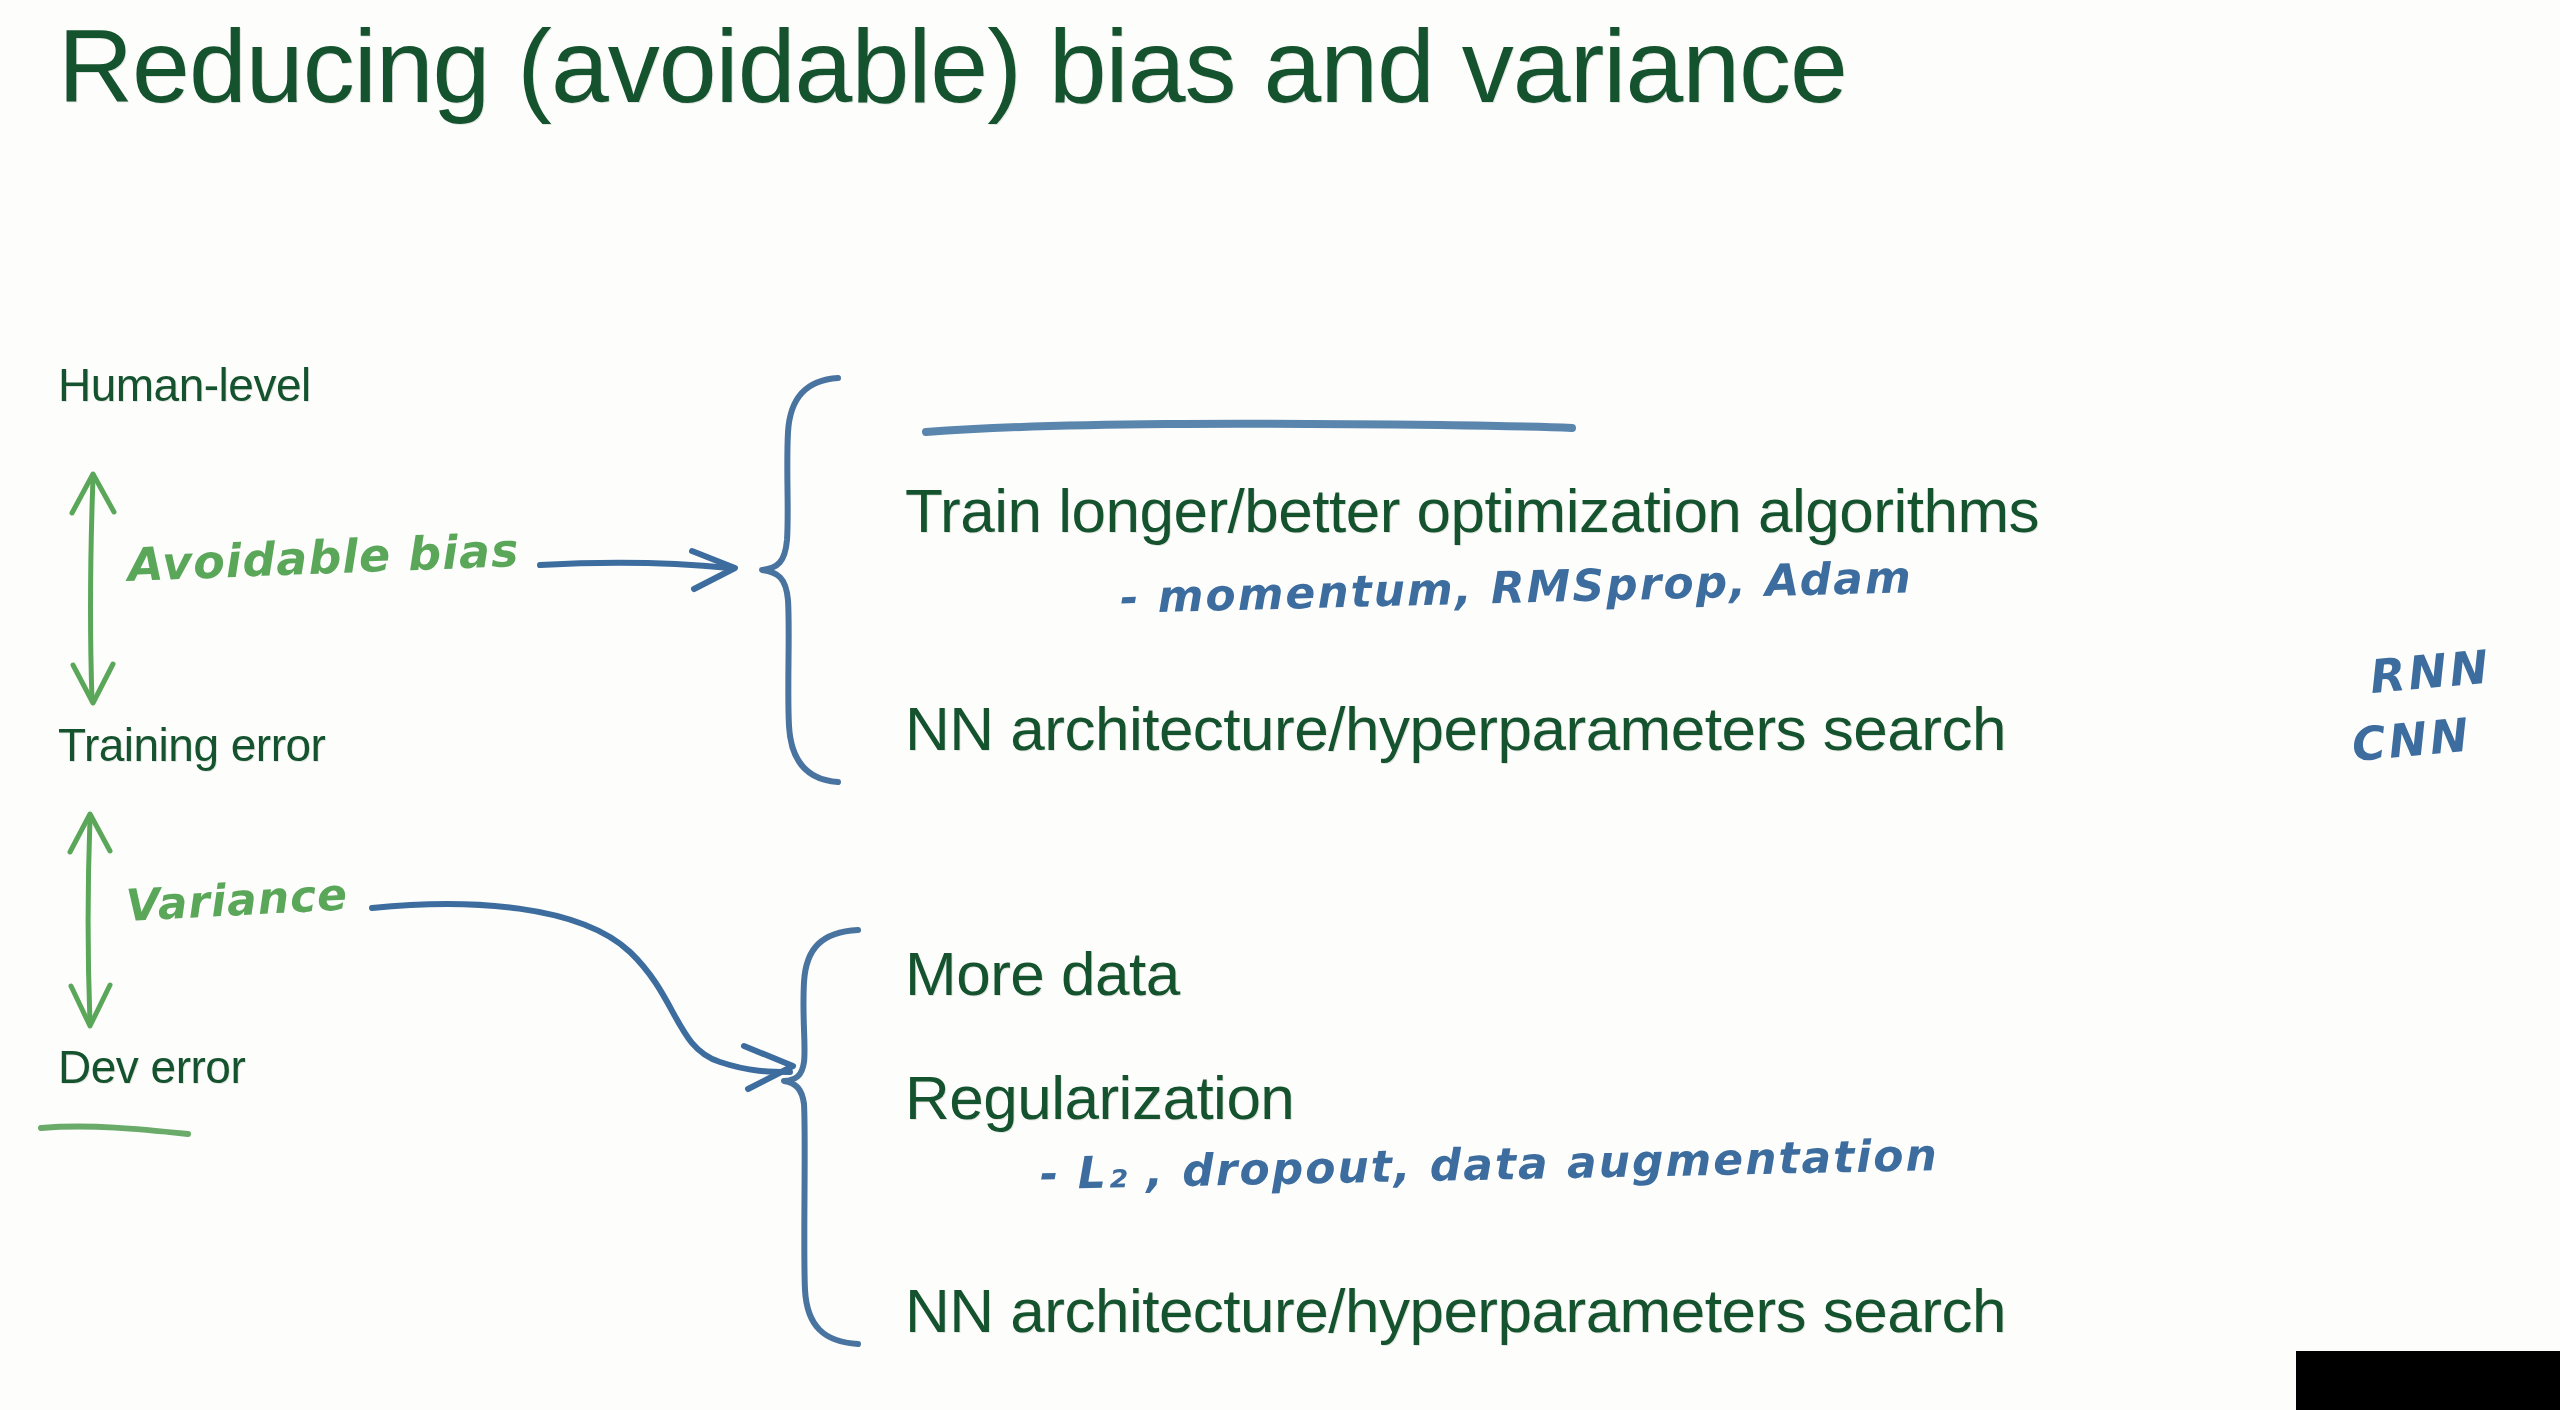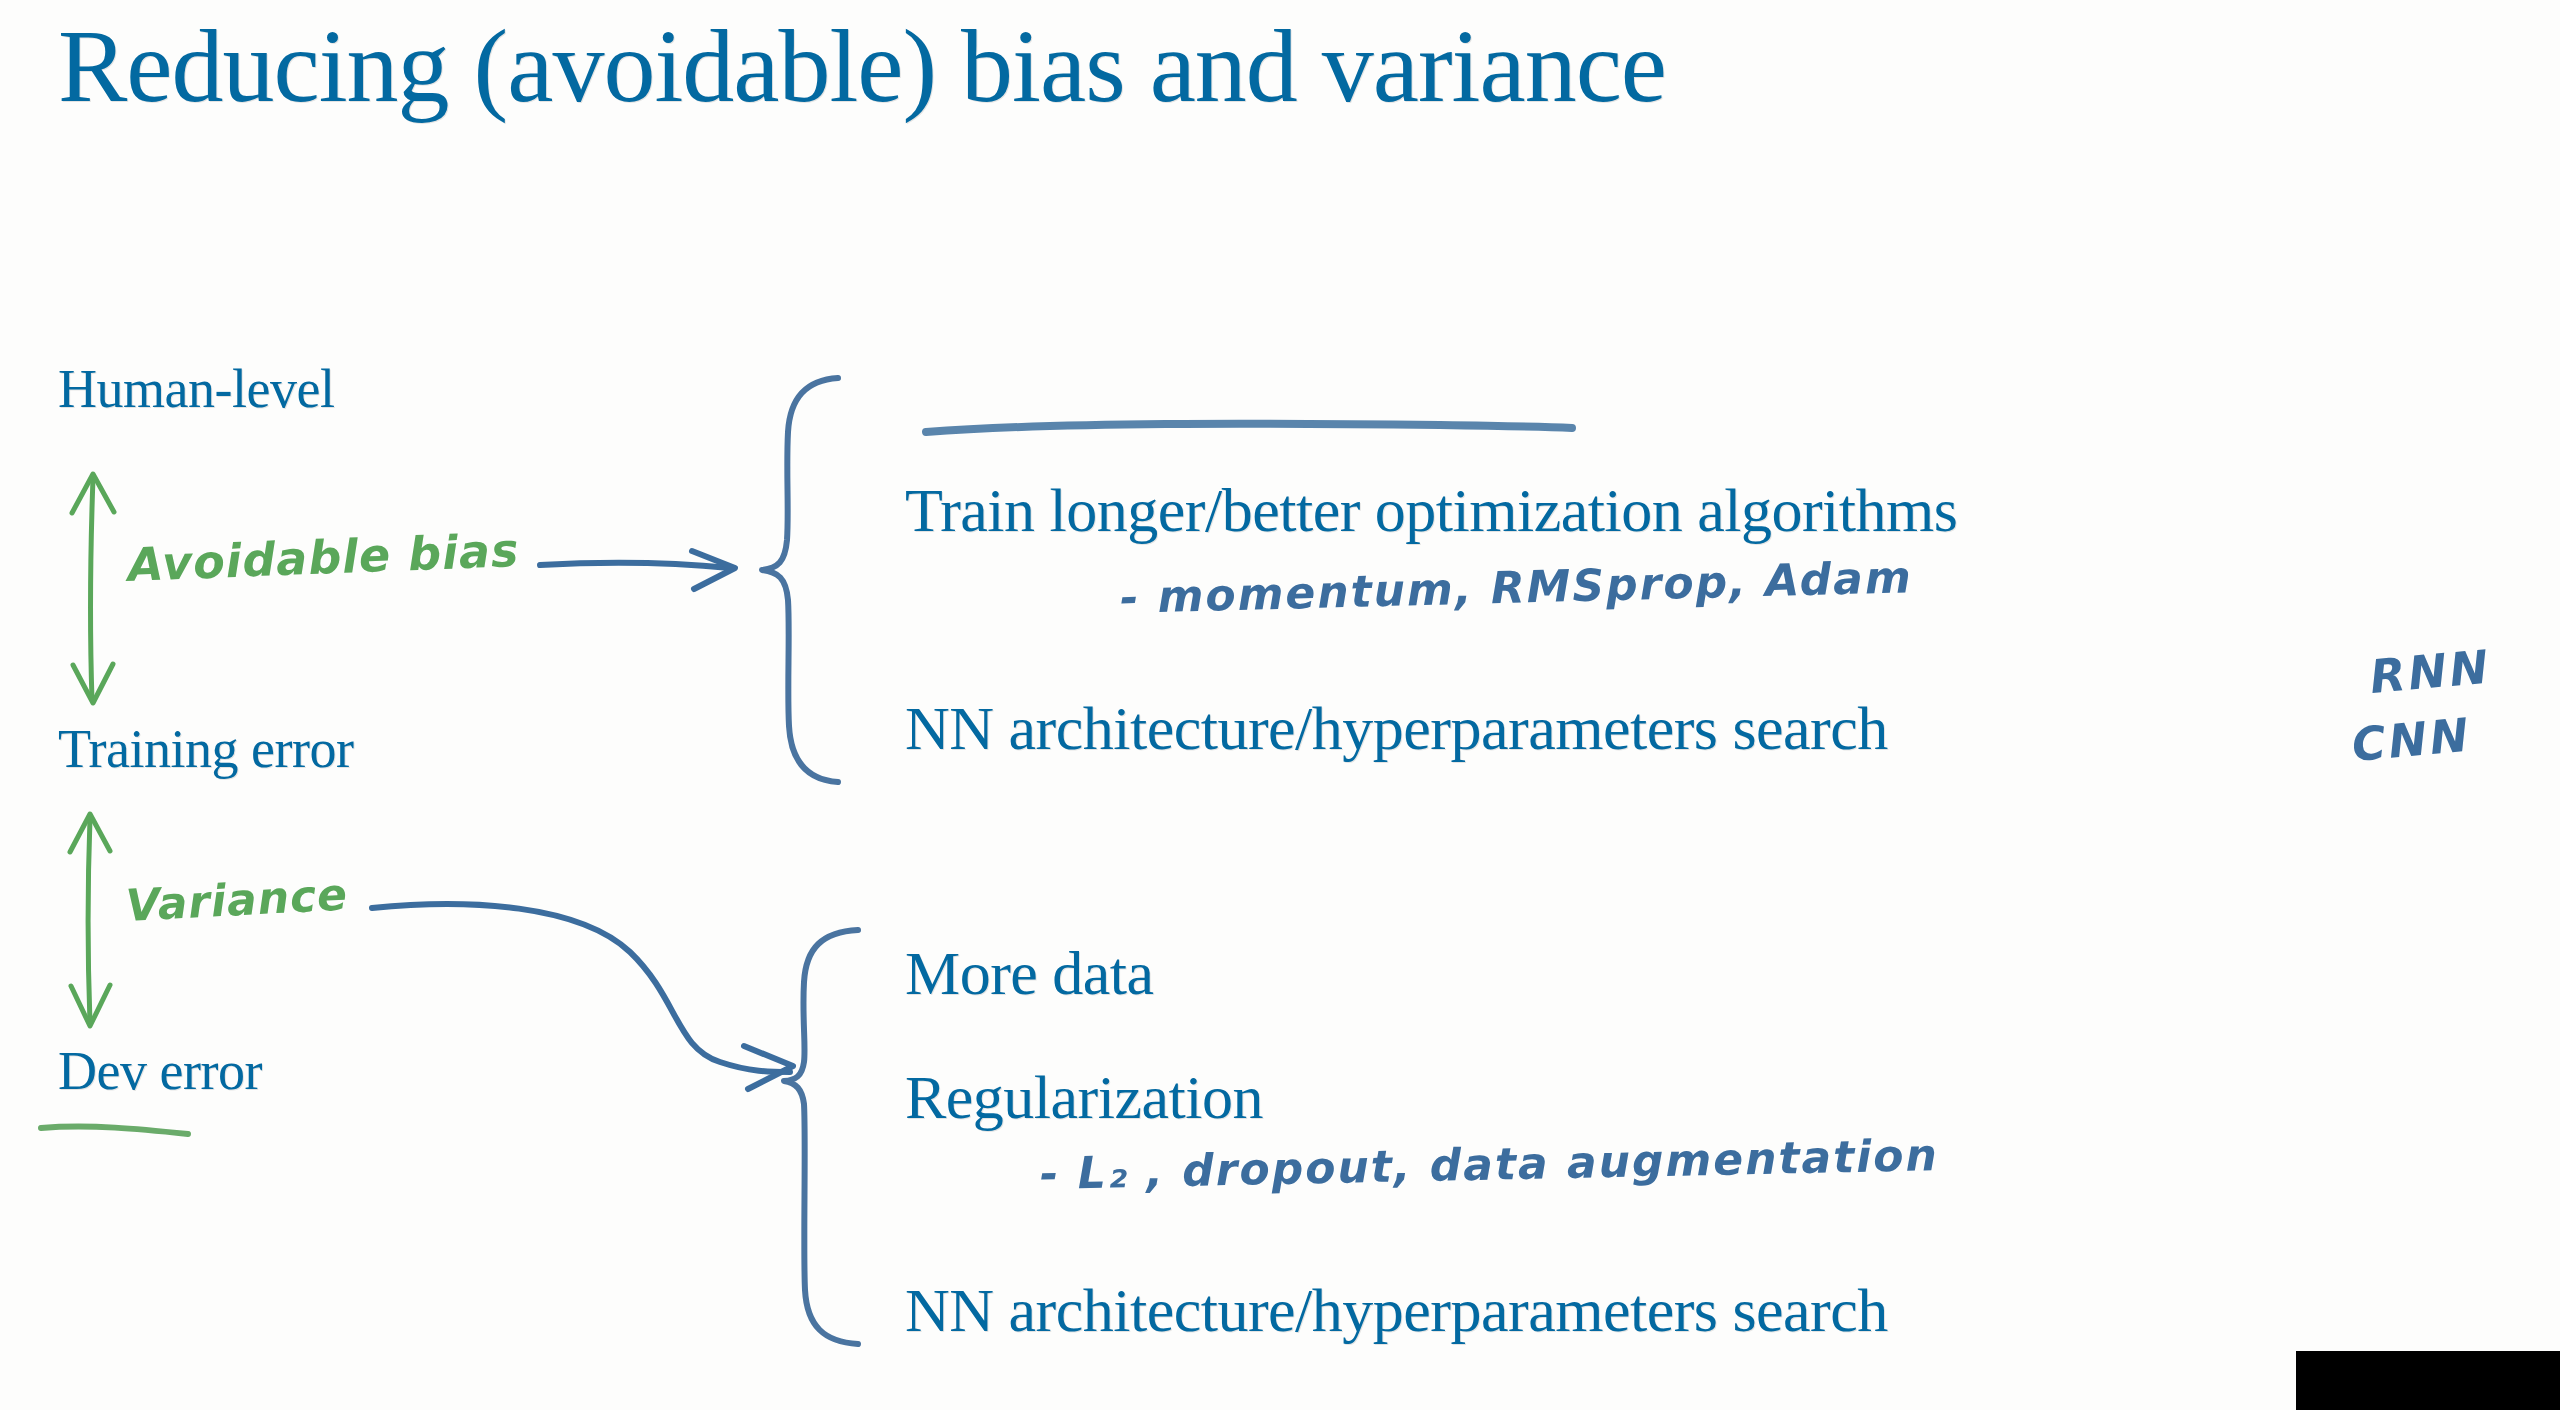--- a/index.html
+++ b/index.html
@@ -14,37 +14,37 @@
     height: 1410px;
     background: #fdfdfc;
     overflow: hidden;
     font-family: "Liberation Serif", "DejaVu Serif", serif;
     color: #131313;
   }
 
   
   .printed {
     position: absolute;
-    font-family: Liberation Serif, serif;
-    color: #0369a1;
+    font-family: Liberation Sans, sans-serif;
+    color: #14532d;
     white-space: nowrap;
     letter-spacing: -0.5px;
     text-shadow: 1px 1px 0 rgba(0,0,0,0.10);
   }
 
   #title {
     left: 58px;
     top: 14px;
     font-size: 104px;
     line-height: 1.0;
     letter-spacing: -1px;
   }
 
   .axis-label {
-    font-size: 54px;
+    font-size: 46px;
   }
   #lbl-human   { left: 58px;  top: 358px; }
   #lbl-train   { left: 58px;  top: 718px; text-align: right; }
   #lbl-dev     { left: 58px;  top: 1040px; }
 
   .item {
     font-size: 62px;
   }
   #item-bigger   { left: 905px; top: 345px; }
   #item-longer   { left: 905px; top: 475px; }

